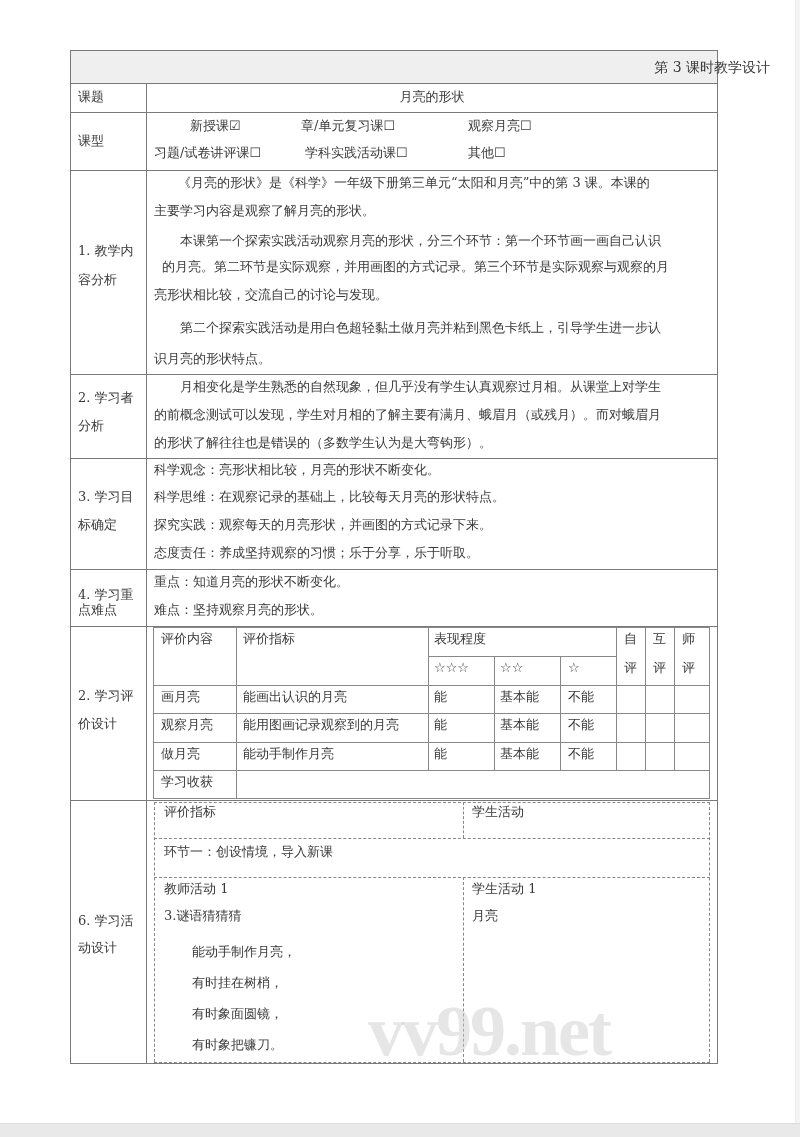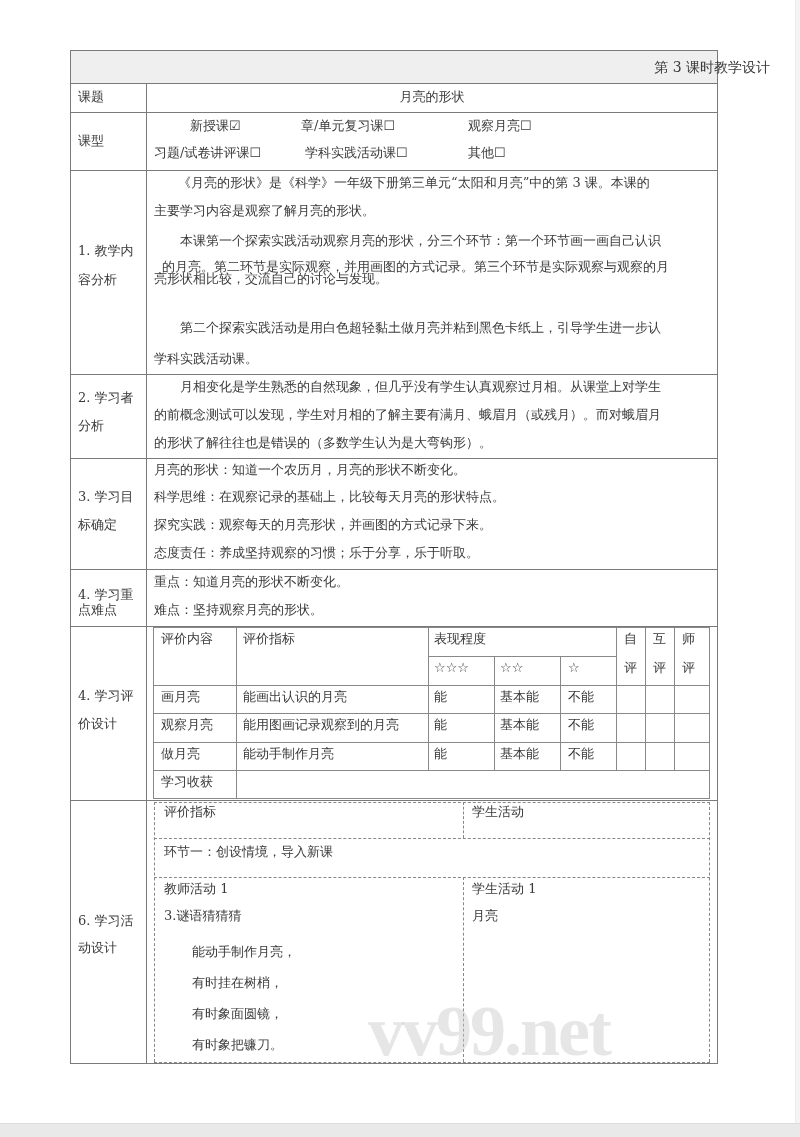--- a/index.html
+++ b/index.html
@@ -79,43 +79,43 @@
   <div class="abs txt" style="left:468px;top:146px;">
     <span>其他</span><span>☐</span>
   </div>
 
   <div class="abs txt" style="left:78px;top:244px;">1. 教学内</div>
   <div class="abs txt" style="left:78px;top:273px;">容分析</div>
   <div class="abs txt" style="left:178px;top:176px;">《月亮的形状》是《科学》一年级下册第三单元“太阳和月亮”中的第 3 课。本课的</div>
   <div class="abs txt" style="left:154px;top:204px;">主要学习内容是观察了解月亮的形状。</div>
   <div class="abs txt" style="left:180px;top:234px;">本课第一个探索实践活动观察月亮的形状，分三个环节：第一个环节画一画自己认识</div>
   <div class="abs txt" style="left:162px;top:260px;">的月亮。第二环节是实际观察，并用画图的方式记录。第三个环节是实际观察与观察的月</div>
-  <div class="abs txt" style="left:154px;top:272px;">亮形状相比较，交流自己的讨论与发现。</div>
+  <div class="abs txt" style="left:154px;top:288px;">亮形状相比较，交流自己的讨论与发现。</div>
   <div class="abs txt" style="left:180px;top:321px;">第二个探索实践活动是用白色超轻黏土做月亮并粘到黑色卡纸上，引导学生进一步认</div>
-  <div class="abs txt" style="left:154px;top:352px;">学科实践活动课。</div>
+  <div class="abs txt" style="left:154px;top:352px;">识月亮的形状特点。</div>
 
   <div class="abs txt" style="left:78px;top:391px;">2. 学习者</div>
   <div class="abs txt" style="left:78px;top:419px;">分析</div>
   <div class="abs txt" style="left:180px;top:380px;">月相变化是学生熟悉的自然现象，但几乎没有学生认真观察过月相。从课堂上对学生</div>
   <div class="abs txt" style="left:154px;top:408px;">的前概念测试可以发现，学生对月相的了解主要有满月、蛾眉月（或残月）。而对蛾眉月</div>
   <div class="abs txt" style="left:154px;top:436px;">的形状了解往往也是错误的（多数学生认为是大弯钩形）。</div>
 
   <div class="abs txt" style="left:78px;top:490px;">3. 学习目</div>
   <div class="abs txt" style="left:78px;top:518px;">标确定</div>
-  <div class="abs txt" style="left:154px;top:463px;">月亮的形状：知道一个农历月，月亮的形状不断变化。</div>
+  <div class="abs txt" style="left:154px;top:463px;">科学观念：亮形状相比较，月亮的形状不断变化。</div>
   <div class="abs txt" style="left:154px;top:490px;">科学思维：在观察记录的基础上，比较每天月亮的形状特点。</div>
   <div class="abs txt" style="left:154px;top:518px;">探究实践：观察每天的月亮形状，并画图的方式记录下来。</div>
   <div class="abs txt" style="left:154px;top:546px;">态度责任：养成坚持观察的习惯；乐于分享，乐于听取。</div>
 
   <div class="abs txt" style="left:78px;top:588px;">4. 学习重</div>
   <div class="abs txt" style="left:78px;top:603px;">点难点</div>
   <div class="abs txt" style="left:154px;top:575px;">重点：知道月亮的形状不断变化。</div>
   <div class="abs txt" style="left:154px;top:603px;">难点：坚持观察月亮的形状。</div>
 
-  <div class="abs txt" style="left:78px;top:689px;">4. 学习评</div>
+  <div class="abs txt" style="left:78px;top:689px;">2. 学习评</div>
   <div class="abs txt" style="left:78px;top:717px;">价设计</div>
 
   <div>
     <div class="abs" style="left:153px;top:627px;width:557px;height:172px;border:1px solid #888;"></div>
     <div class="ihline" style="left:428px;top:656px;width:188px;"></div>
     <div class="ihline" style="left:153px;top:685px;width:557px;"></div>
     <div class="ihline" style="left:153px;top:713px;width:557px;"></div>
     <div class="ihline" style="left:153px;top:742px;width:557px;"></div>
     <div class="ihline" style="left:153px;top:770px;width:557px;"></div>
     <div class="ivline" style="left:236px;top:627px;height:172px;"></div>

